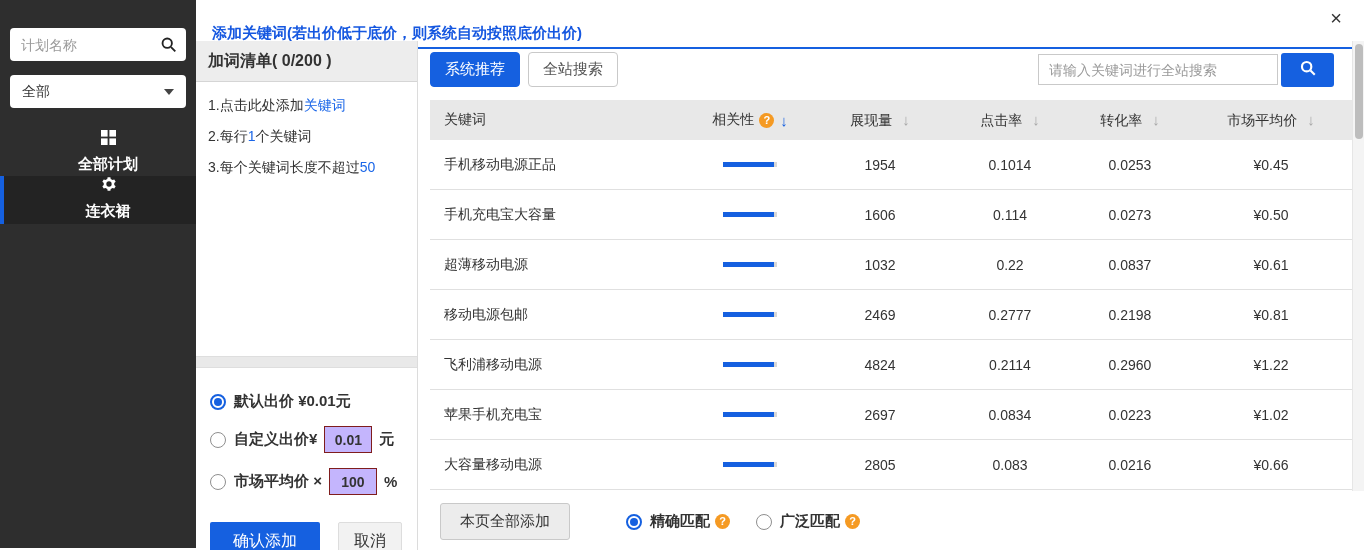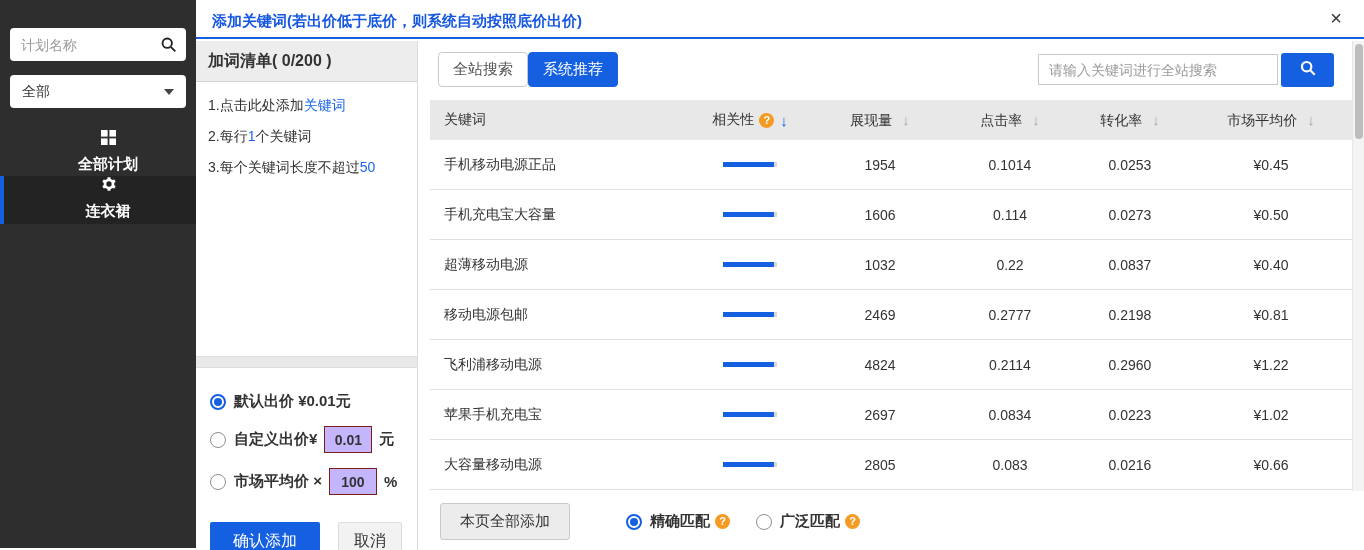--- a/index.html
+++ b/index.html
@@ -20,22 +20,22 @@
   .caret-down { width:0; height:0; border-left:5px solid transparent; border-right:5px solid transparent;
     border-top:6px solid #444; }
   .side-item { height:46px; display:flex; align-items:center; gap:10px; padding-left:20px;
     color:#fff; font-size:15px; font-weight:bold; cursor:pointer;flex-direction:column; }
   .side-item.first { margin-top:22px; }
   .side-item.selected { background:#232323; border-left:4px solid #1560e0; padding-left:16px; height:48px; }
   .grid-icon, .gear-icon { display:inline-flex; }
 
   
   .modal { position:absolute; left:196px; top:0; width:1168px; height:550px; background:#fff; }
-  .modal-header { height:39px; border-bottom:2px solid #1560e0; display:flex; align-items:flex-start;
-    padding:12px 16px; }
+  .modal-header { height:49px; border-bottom:2px solid #1560e0; display:flex; align-items:flex-end;
+    padding:4px 16px; }
   .modal-title { color:#1557e0; font-size:15px; font-weight:bold; }
   .close-btn { position:absolute; right:22px; top:7px; font-size:20px; color:#333; cursor:pointer;
     line-height:22px; }
 
   
   .panel { position:absolute; left:0; top:41px; width:222px; height:509px; background:#fff;
     border-right:1px solid #dcdcdc; }
   .panel-header { height:41px; background:#ededed; border-bottom:1px solid #d5d5d5;
     display:flex; align-items:center; padding-left:12px; font-size:16px; font-weight:bold; color:#333; }
   .panel-instructions { height:274px; padding:13px 10px 0 12px; font-size:14px; color:#333;
@@ -181,22 +181,22 @@
       </div>
 
       <div class="panel-buttons">
         <button class="btn-confirm">确认添加</button>
         <button class="btn-cancel">取消</button>
       </div>
     </div>
 
     <div class="content">
       <div class="toolbar">
+        <button class="tab-btn active">系统推荐</button>
         <button class="tab-btn plain">全站搜索</button>
-        <button class="tab-btn active">系统推荐</button>
         <div class="search-box">
           <input type="text" placeholder="请输入关键词进行全站搜索" style="">
           <button class="search-go">
             <span>
               <svg width="18" height="18" viewBox="0 0 20 20" fill="none" stroke="#fff" stroke-width="2.4">
                 <circle cx="8.5" cy="8.5" r="5.2"></circle>
                   <line x1="12.8" y1="12.8" x2="17.5" y2="17.5"></line>
               </svg>
             </span>
           </button>
@@ -256,21 +256,21 @@
         <div class="trow">
           <div class="col-kw">超薄移动电源</div>
           <div class="col-rel">
               <span class="rel-track">
                 <span class="rel-fill" style="display: block; width: 95%;"></span>
               </span>
             </div>
           <div class="col-imp">1032</div>
           <div class="col-ctr">0.22</div>
           <div class="col-cvr">0.0837</div>
-          <div class="col-price">¥0.40</div>
+          <div class="col-price">¥0.61</div>
         </div>
         <div class="trow">
           <div class="col-kw">移动电源包邮</div>
           <div class="col-rel">
               <span class="rel-track">
                 <span class="rel-fill" style="display: block; width: 95%;"></span>
               </span>
             </div>
           <div class="col-imp">2469</div>
           <div class="col-ctr">0.2777</div>

